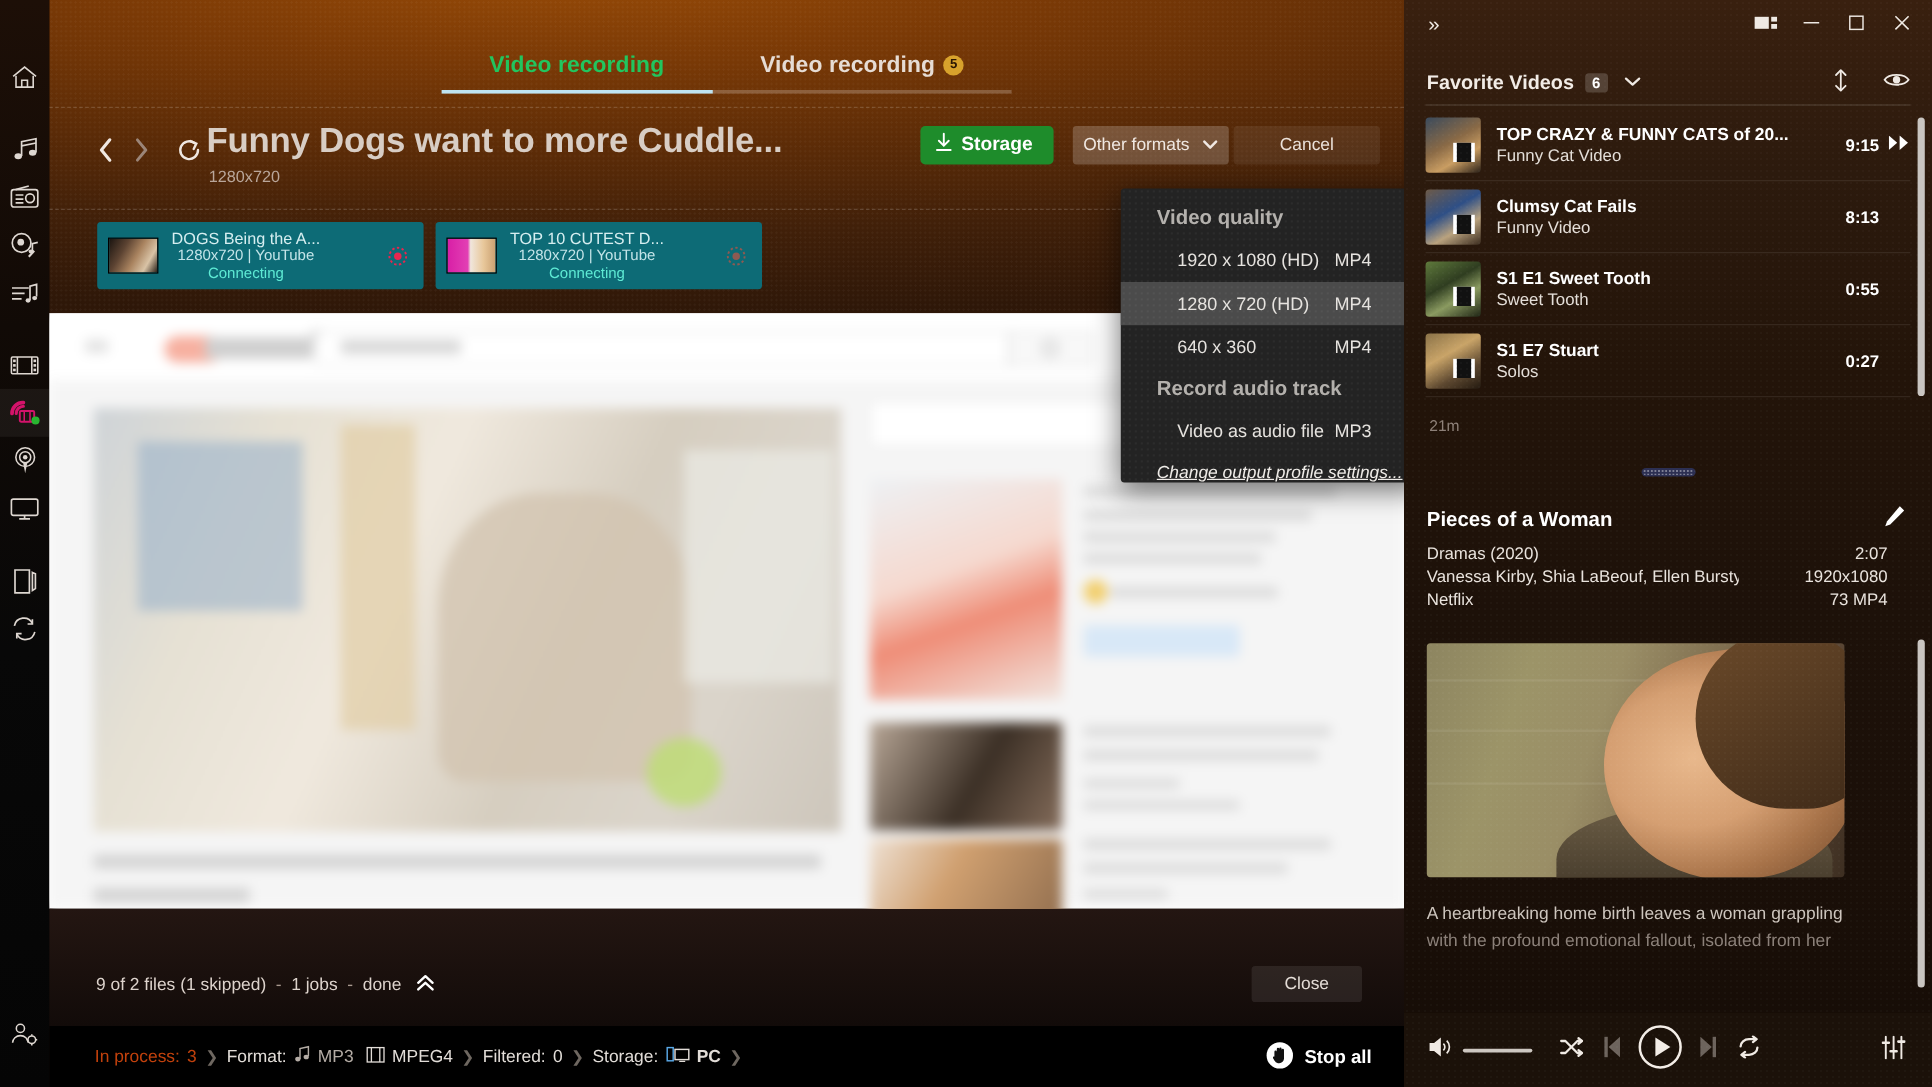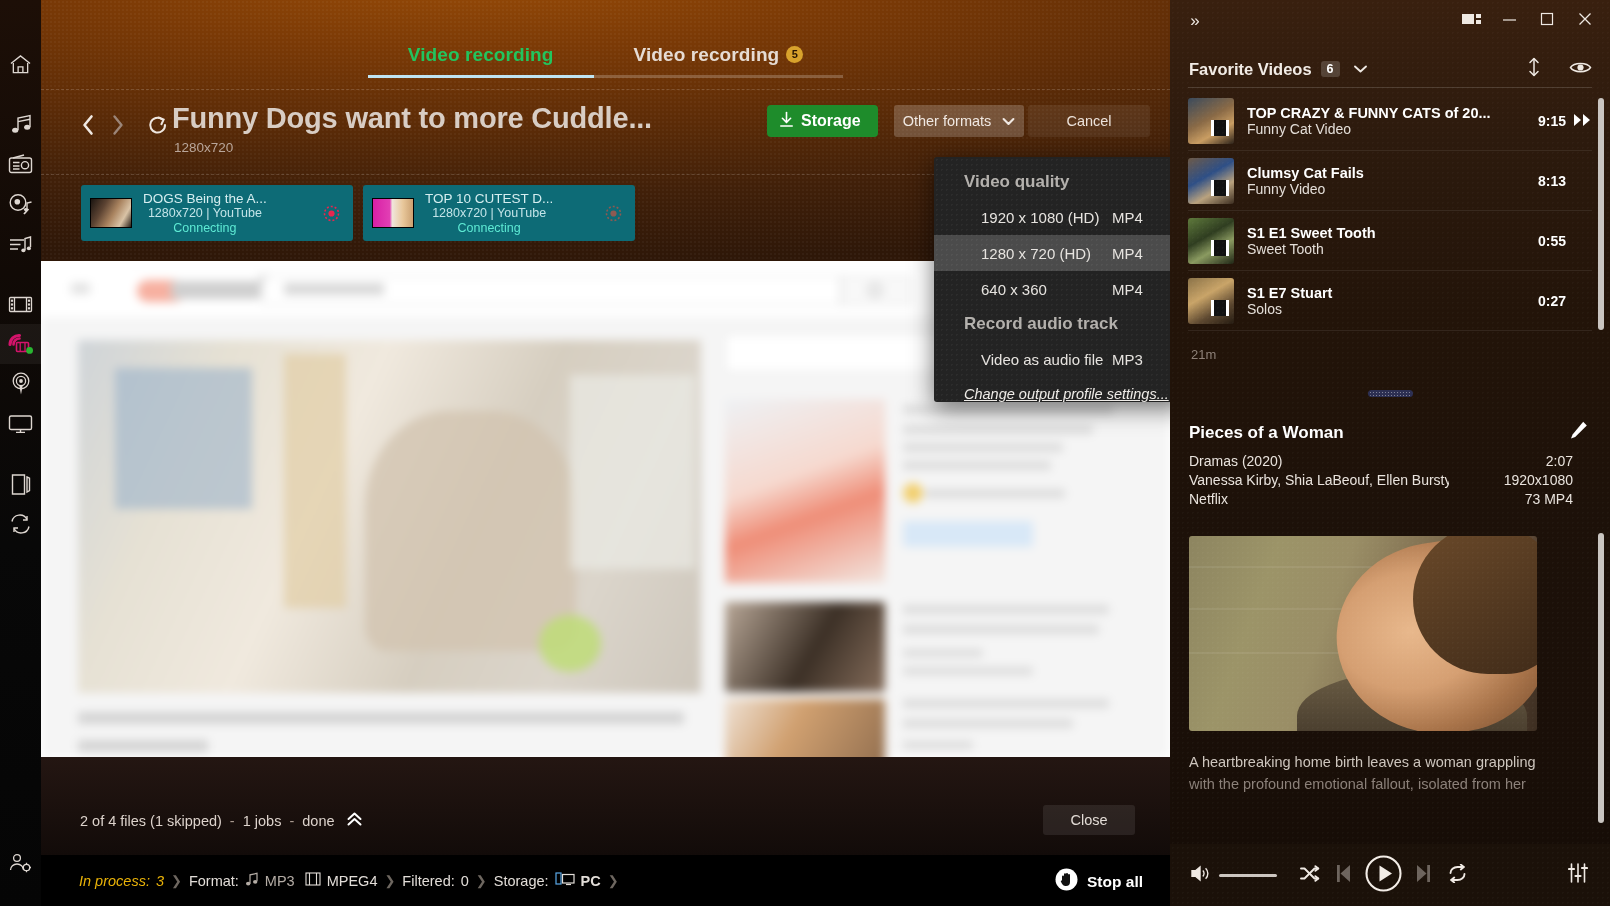--- a/index.html
+++ b/index.html
@@ -161,21 +161,21 @@
     display:flex; align-items:center; justify-content:center; border-radius:3px; cursor:pointer;
   }
 
   
   #statusbar {
     position:absolute; left:0; top: 855px; width: 1129px; height: 51px; background:#000;
     display:flex; align-items:center;
   }
   #statusbar .chip { display:flex; align-items:center; gap:6px; font-size: 14.5px; color:#e2ddd8; }
   #statusbar .sep { color:#6e6760; margin: 0 7px; font-size: 13px; }
-  .st-link { color:#eab308;font-style:italic; }
+  .st-link { color:#c2410c; }
   .st-dim { color:#b4aca5; }
   #stopall {
     position:absolute; right: 27px; top: 13px; display:flex; align-items:center; gap:9px;
     font-size: 15.5px; font-weight:bold; color:#fff; cursor:pointer;
   }
 
   
   #dropdown {
     position:absolute; left: 893px; top: 157px; width: 253px; height: 245px;
     background: #232323; border-radius: 3px; z-index: 60;
@@ -554,21 +554,21 @@
           <div class="yt-line" style="left:862px;top:402px;width:170px;"></div>
           <div class="yt-line" style="left:862px;top:424px;width:70px;height:8px"></div>
 
         </div>
       </div>
       <div id="main-scrollbar"></div>
     </div>
 
     <div id="jobstrip">
       <div id="jobtext">
-        <span>2 of 4 files (1 skipped)</span>
+        <span>9 of 2 files (1 skipped)</span>
         <span class="dash">-</span>
         <span>1 jobs</span>
         <span class="dash">-</span>
         <span>done</span>
         <span class="chev-up">
           <svg width="17" height="16" viewBox="0 0 17 16" fill="none" stroke="#ffffff" stroke-width="2" stroke-linecap="round" stroke-linejoin="round">
             <path d="M2.5 8 L8.5 2.5 L14.5 8"></path>
               <path d="M2.5 13.5 L8.5 8 L14.5 13.5"></path>
           </svg>
         </span>

